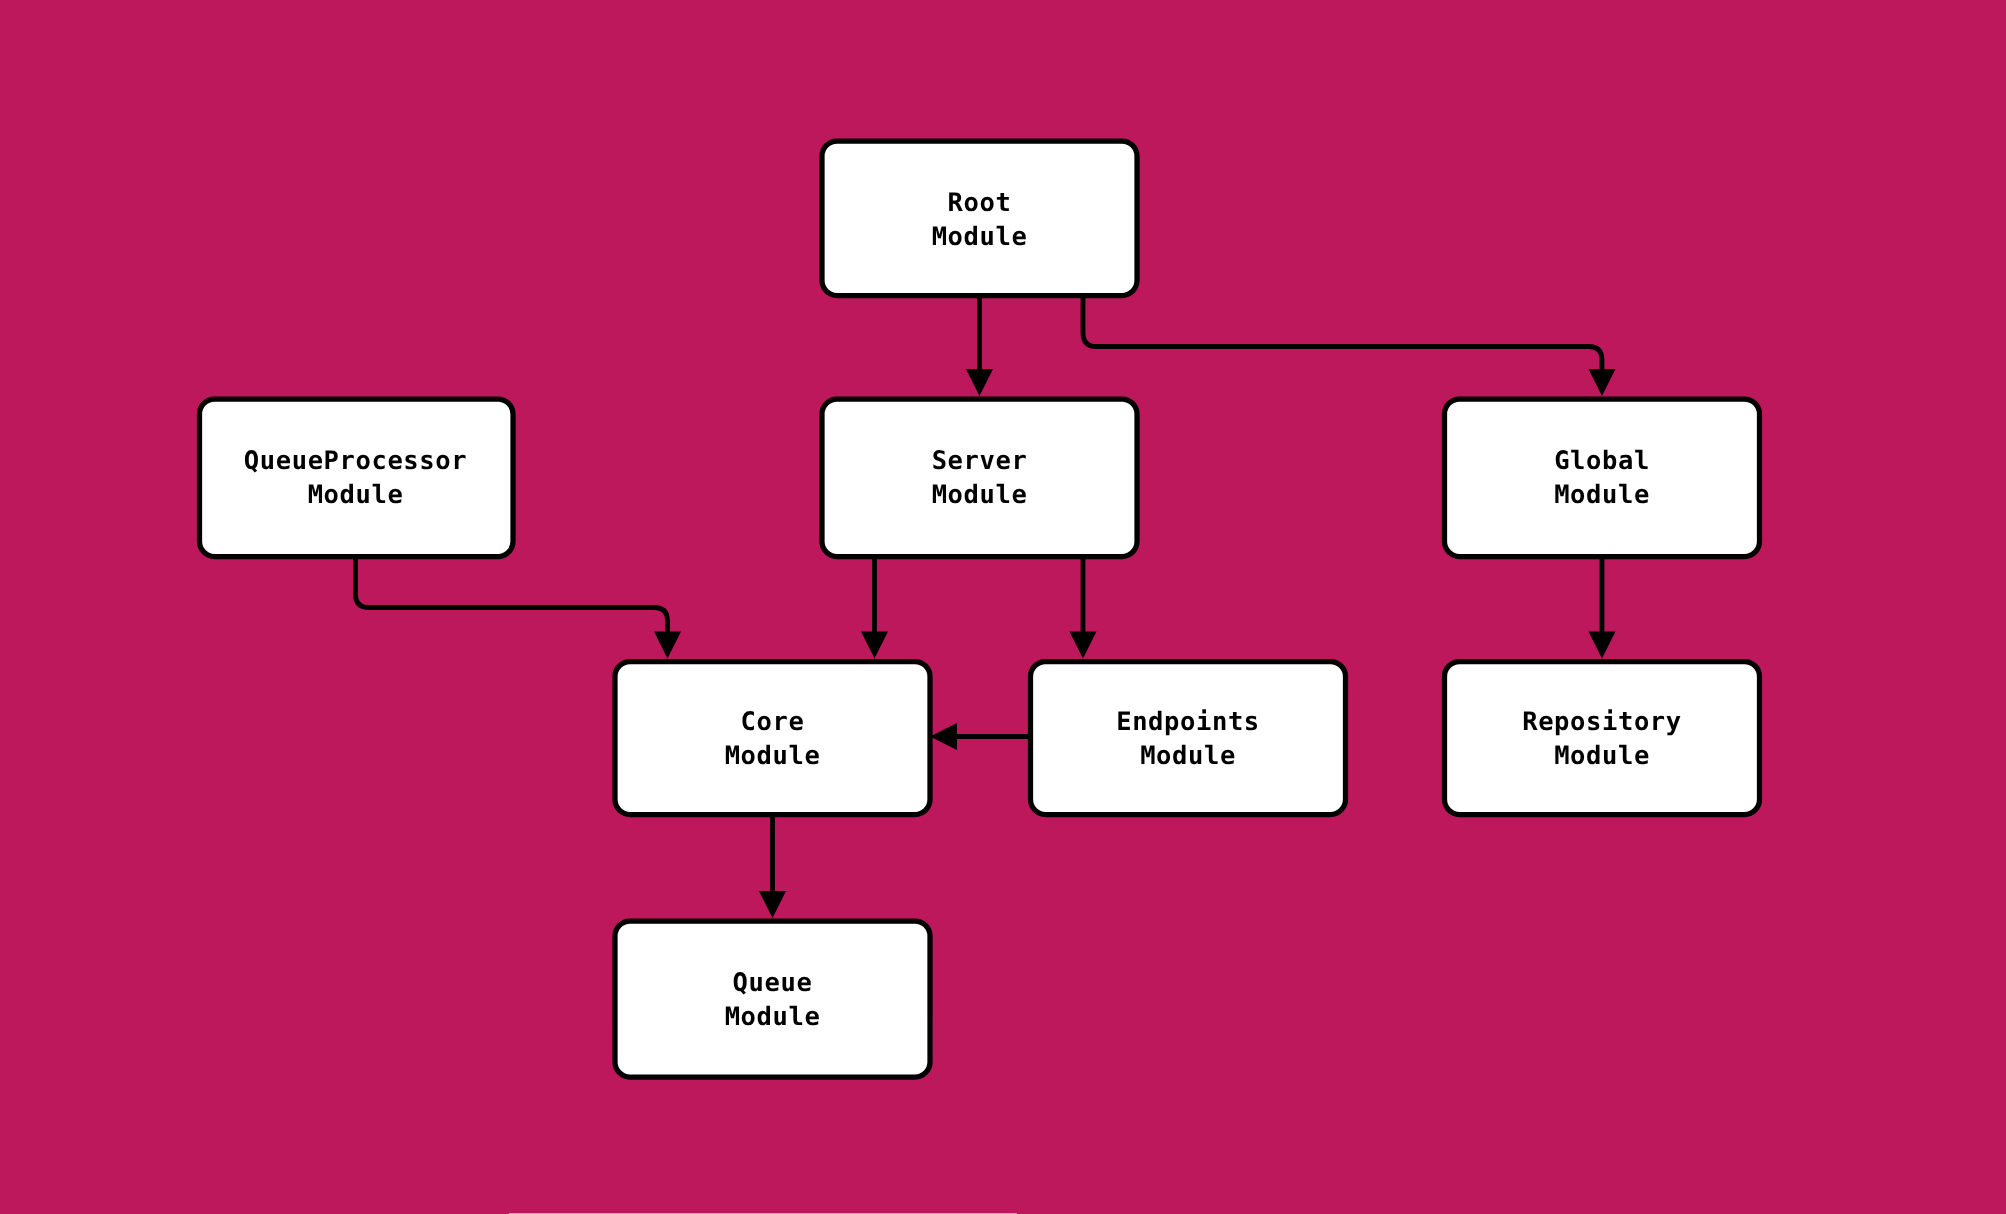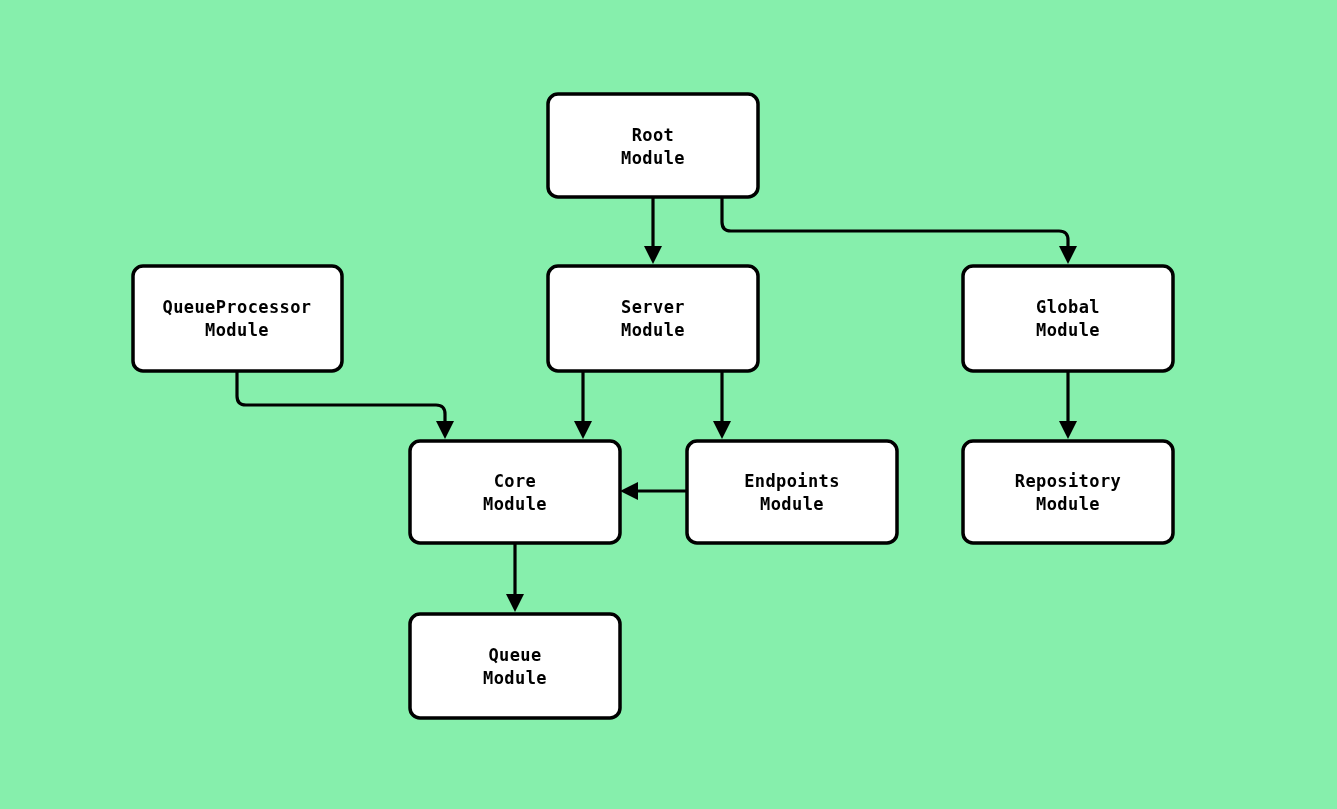--- a/index.html
+++ b/index.html
@@ -11,21 +11,21 @@
   body {
     width: 1337px;
     height: 809px;
     font-family: "DejaVu Sans Mono", "Liberation Mono", monospace;
     overflow: hidden;
   }
   #diagram-root {
     position: relative;
     width: 1337px;
     height: 809px;
-    background: #86efac;
+    background: #be185d;
   }
   svg#diagram-svg {
     display: block;
     width: 1337px;
     height: 809px;
   }
   .node-box {
     fill: #ffffff;
     stroke: #000000;
     stroke-width: 3.5;

